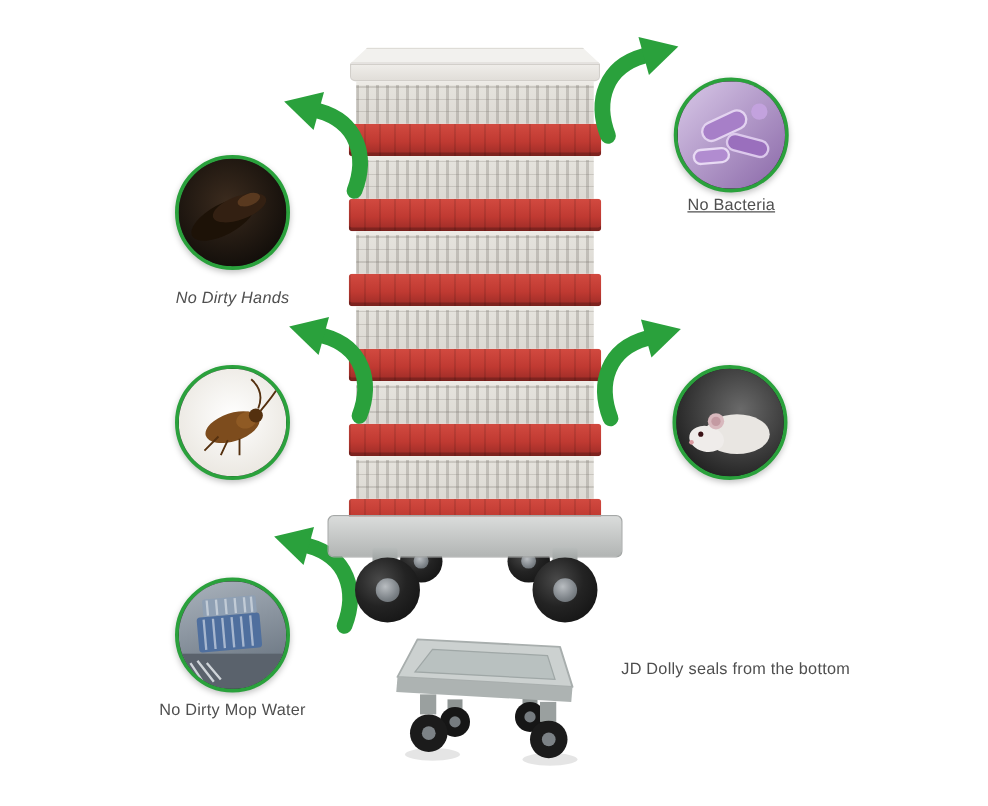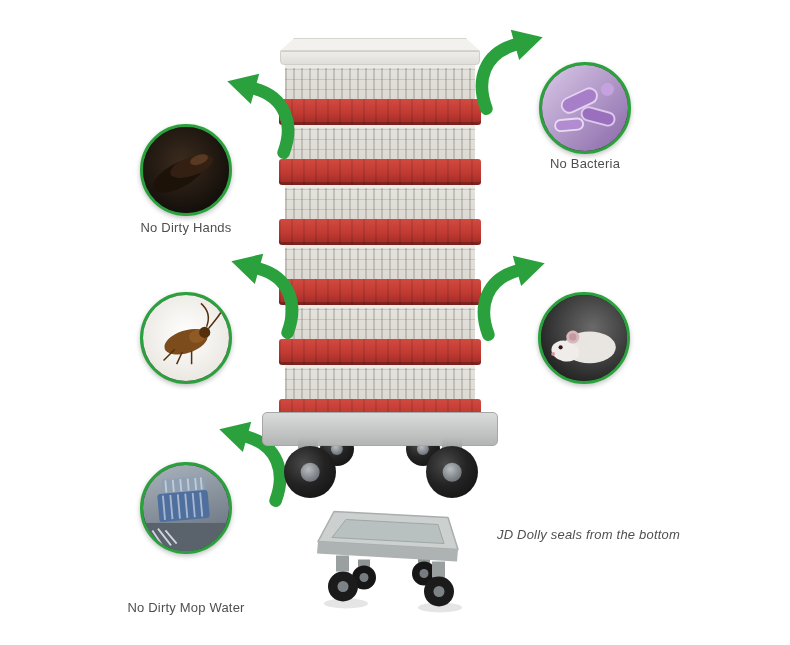--- a/index.html
+++ b/index.html
@@ -15,21 +15,21 @@
     position:relative;width:790px;height:645px;background:#fff;overflow:hidden;
     font-family:"Liberation Sans",sans-serif;
   }
 
   
   .callout-label{
     position:absolute;text-align:center;font-size:13px;letter-spacing:.2px;
     color:var(--label-text);
   }
   .caption{
-    position:absolute;font-size:13px;color:var(--label-text);letter-spacing:.2px;font-style:italic;
+    position:absolute;font-size:13px;color:var(--label-text);letter-spacing:.2px;
   }
 
   
   .photo-circle{
     position:absolute;width:92px;height:92px;border-radius:50%;
     border:3px solid var(--arrow-green);overflow:hidden;box-sizing:border-box;
     box-shadow:0 2px 5px rgba(0,0,0,.25);background:#222;
   }
   .photo-circle svg{display:block;width:100%;height:100%;}
 
@@ -245,23 +245,23 @@
       <g transform="rotate(-5 42 40)">
         <rect x="22" y="14" width="46" height="15" rx="2" fill="#8fa0b4"></rect>
         <path d="M26 15 V28 M34 15 V28 M42 15 V28 M50 15 V28 M58 15 V28 M64 15 V28" stroke="rgba(255,255,255,.45)" stroke-width="2" fill="none"></path>
         <rect x="16" y="29" width="54" height="30" rx="3" fill="#4f6f9e"></rect>
         <path d="M22 31 V57 M30 31 V57 M38 31 V57 M46 31 V57 M54 31 V57 M62 31 V57" stroke="rgba(255,255,255,.5)" stroke-width="2" fill="none"></path>
       </g>
       <path d="M10 70 L 22 88 M16 68 L 30 86 M24 70 L 36 84" stroke="#cfd4d9" stroke-width="2" fill="none"></path>
     </svg>
   </div>
 
-  <div class="callout-label" style="left:106px;top:220px;width:160px;">No Dirty Hands</div>
-  <div class="callout-label" style="left:505px;top:156px;width:160px;">No Bacteria</div>
-  <div class="callout-label" style="left:96px;top:560px;width:180px;margin-top:40px;">No Dirty Mop Water</div>
+  <div class="callout-label" style="left:106px;top:230px;width:160px;font-style:italic;">No Dirty Hands</div>
+  <div class="callout-label" style="left:505px;top:156px;width:160px;text-decoration:underline;">No Bacteria</div>
+  <div class="callout-label" style="left:96px;top:560px;width:180px;">No Dirty Mop Water</div>
 
   <div class="jd-dolly">
     <svg viewBox="0 0 172 125">
       <ellipse cx="40" cy="110" rx="22" ry="5" fill="rgba(0,0,0,.10)"></ellipse>
       <ellipse cx="134" cy="114" rx="22" ry="5" fill="rgba(0,0,0,.10)"></ellipse>
       <rect x="52" y="66" width="12" height="14" fill="#8e9493"></rect>
       <rect x="112" y="62" width="12" height="14" fill="#8e9493"></rect>
       <circle cx="58" cy="84" r="12" fill="#161616"></circle>
         <circle cx="58" cy="84" r="4.5" fill="#767c80"></circle>
       <circle cx="118" cy="80" r="12" fill="#161616"></circle>

